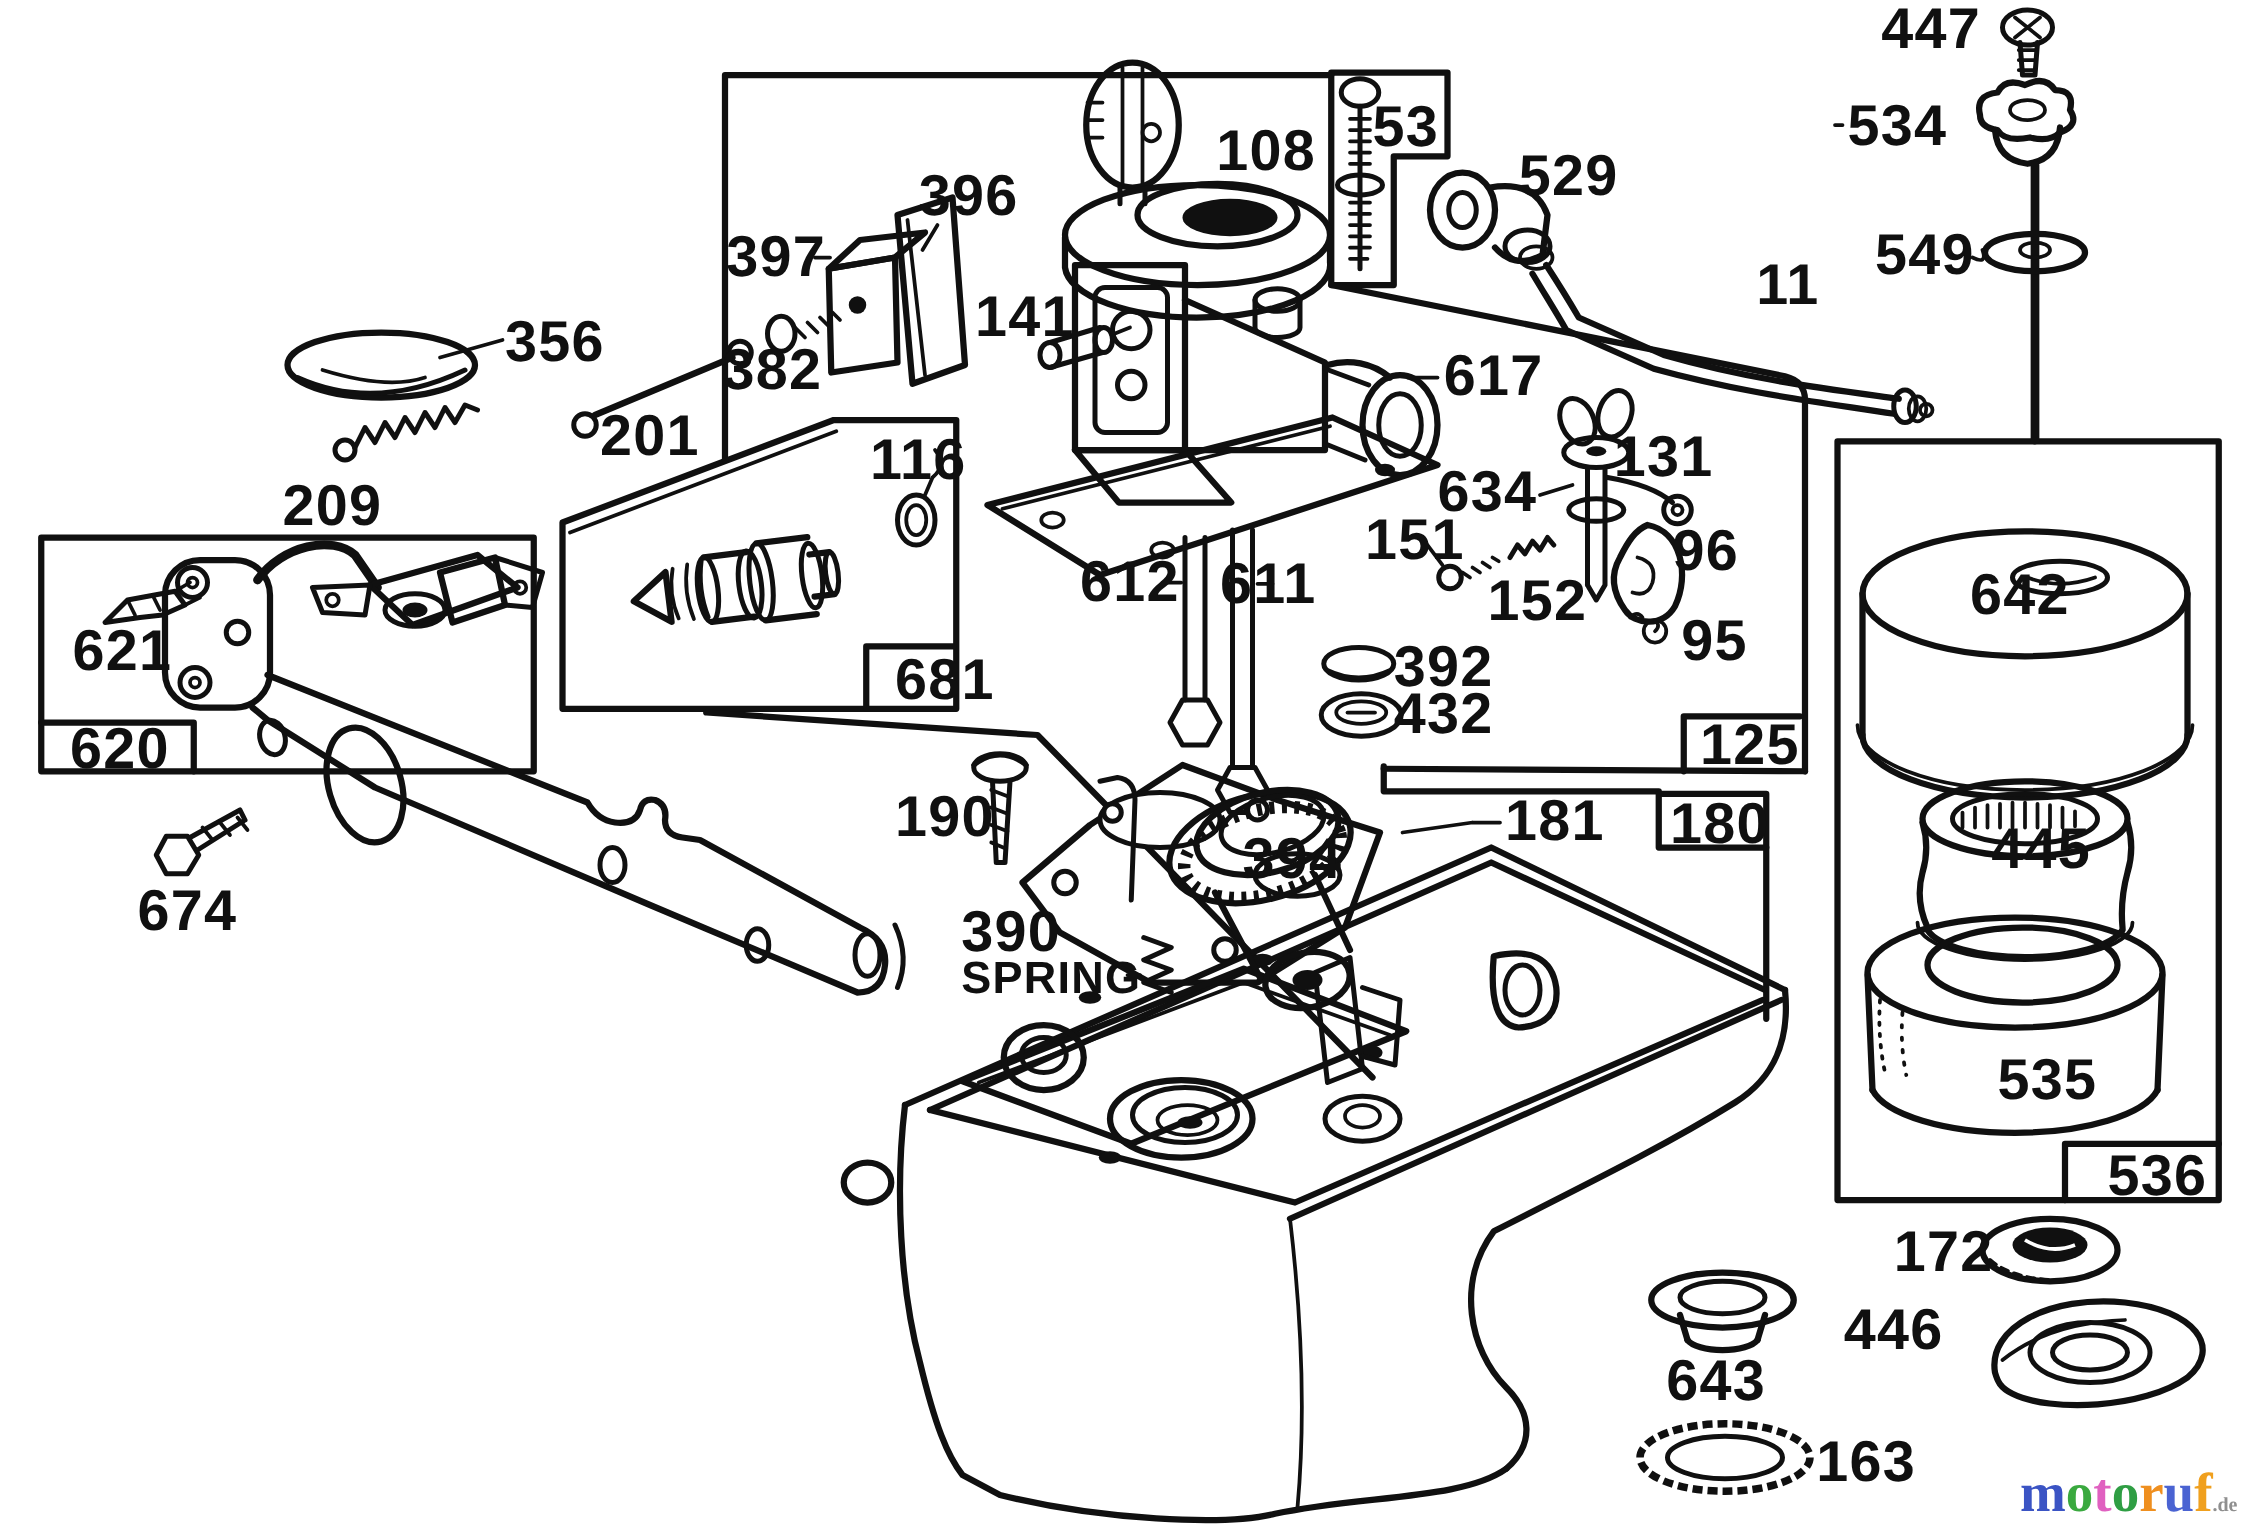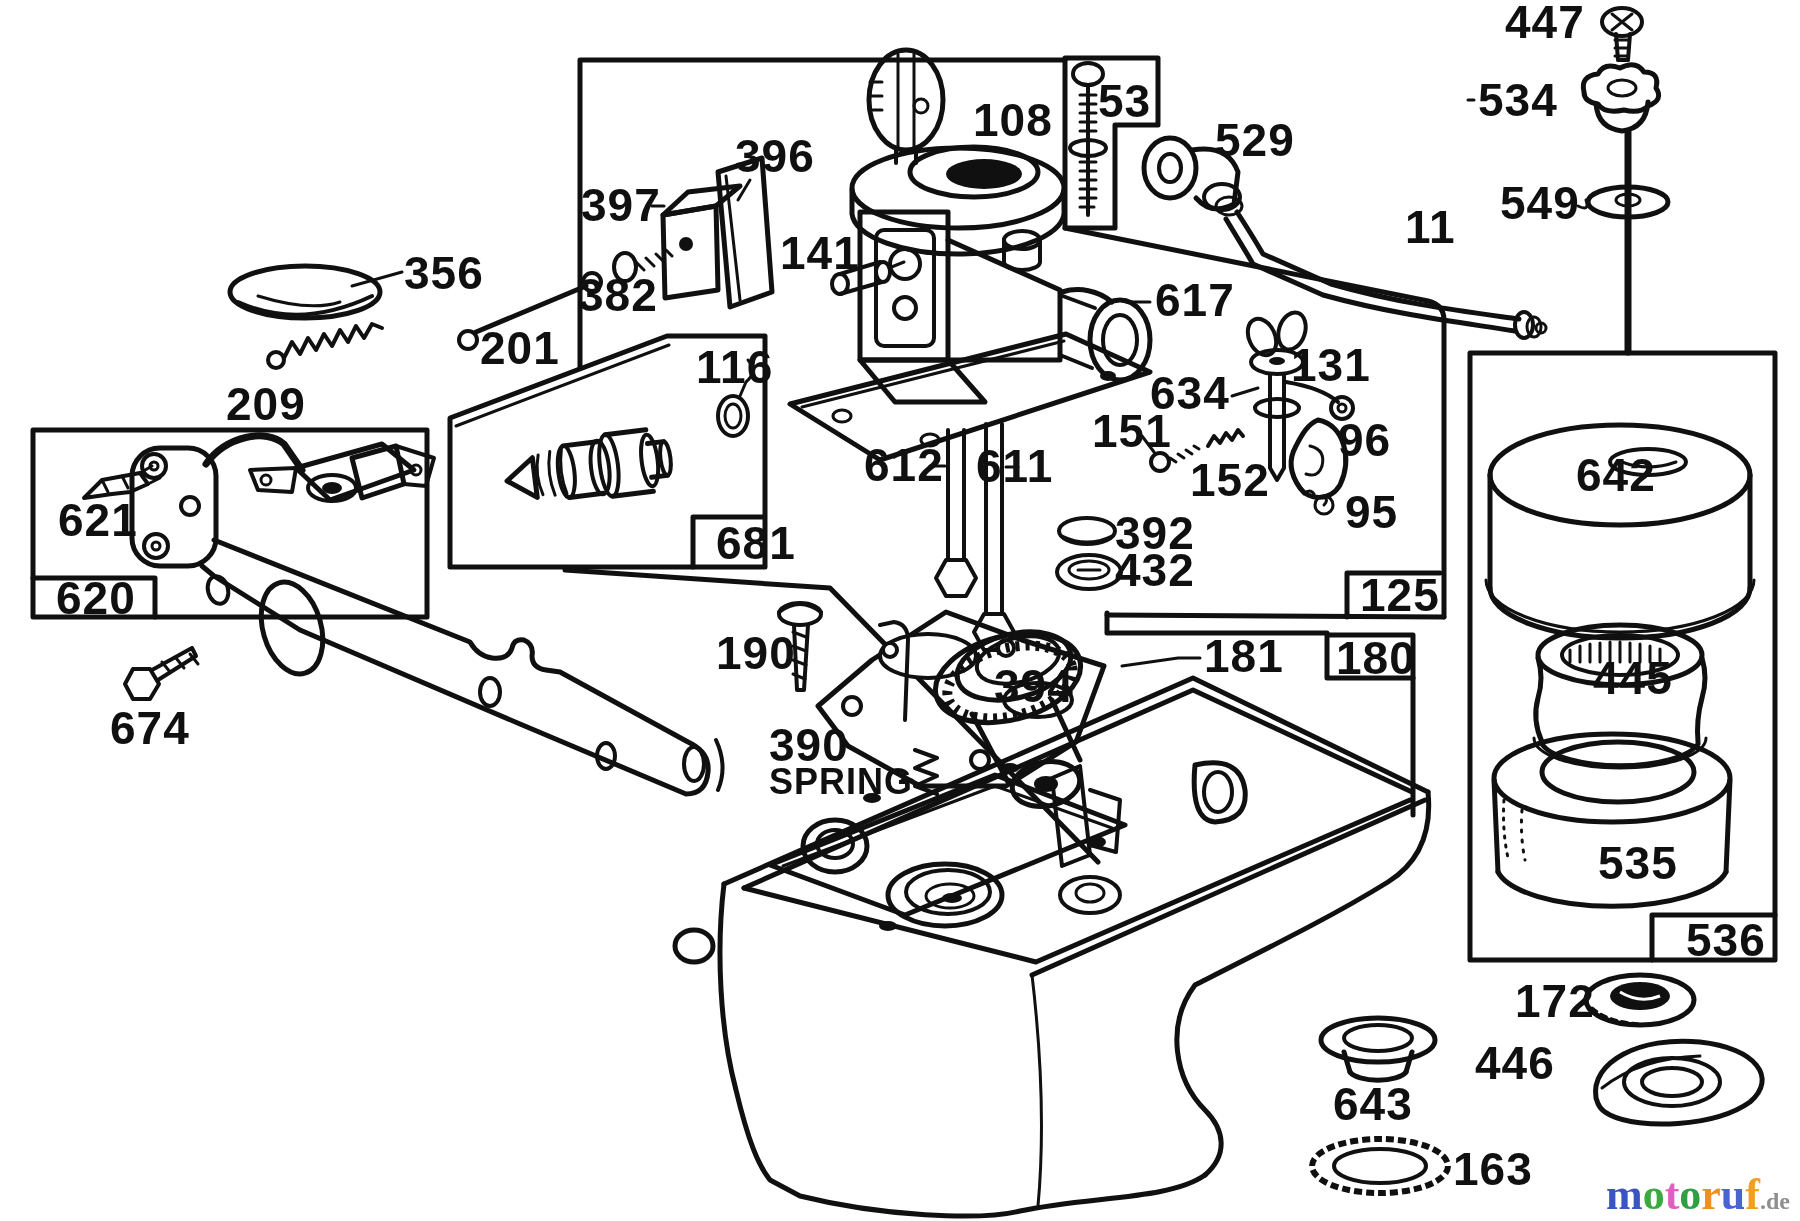--- a/index.html
+++ b/index.html
@@ -8,21 +8,21 @@
   svg{position:absolute;left:0;top:0;}
   .ln{stroke:#101010;stroke-width:5;fill:none;stroke-linejoin:round;stroke-linecap:round;}
   .ln4{stroke:#101010;stroke-width:4;fill:none;stroke-linejoin:round;stroke-linecap:round;}
   .ln3{stroke:#101010;stroke-width:3;fill:none;stroke-linejoin:round;stroke-linecap:round;}
   .ln7{stroke:#101010;stroke-width:7;fill:none;stroke-linejoin:round;stroke-linecap:round;}
   .fb{fill:#101010;stroke:none;}
   .fw{fill:#ffffff;}
   .lbl{font-family:"Liberation Sans",sans-serif;font-weight:700;fill:#101010;letter-spacing:1px;}
   #watermark{position:absolute;right:10px;bottom:4px;
       font-family:"Liberation Serif",serif;font-weight:bold;font-size:44px;line-height:1;}
-  #watermark .suffix{font-size:24px;}
+  #watermark .suffix{font-size:16px;}
 </style>
 </head>
 <body>
 
 <div id="stage">
 <svg id="art" width="1800" height="1221" viewBox="0 0 1800 1221">
   <defs>
     <pattern id="dots" width="14" height="14" patternUnits="userSpaceOnUse">
       <circle cx="3" cy="4" r="1.7" fill="#101010"></circle>
       <circle cx="10" cy="11" r="1.7" fill="#101010"></circle>

